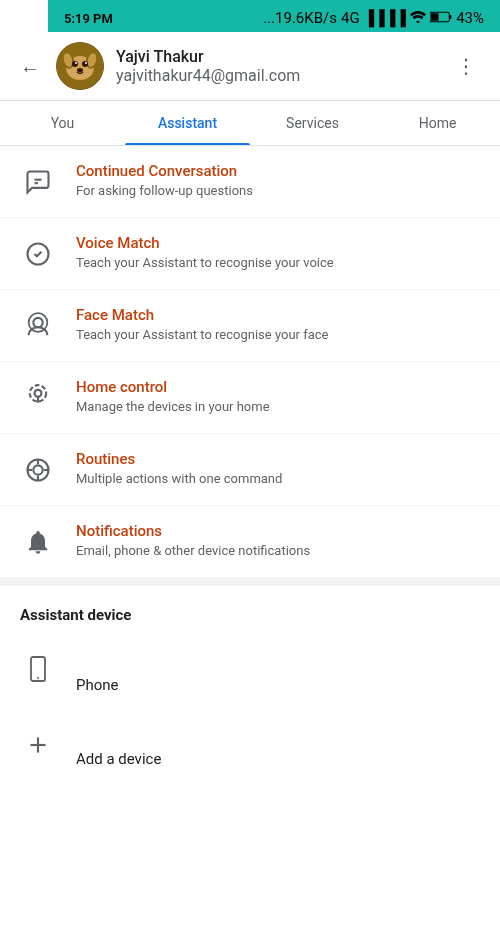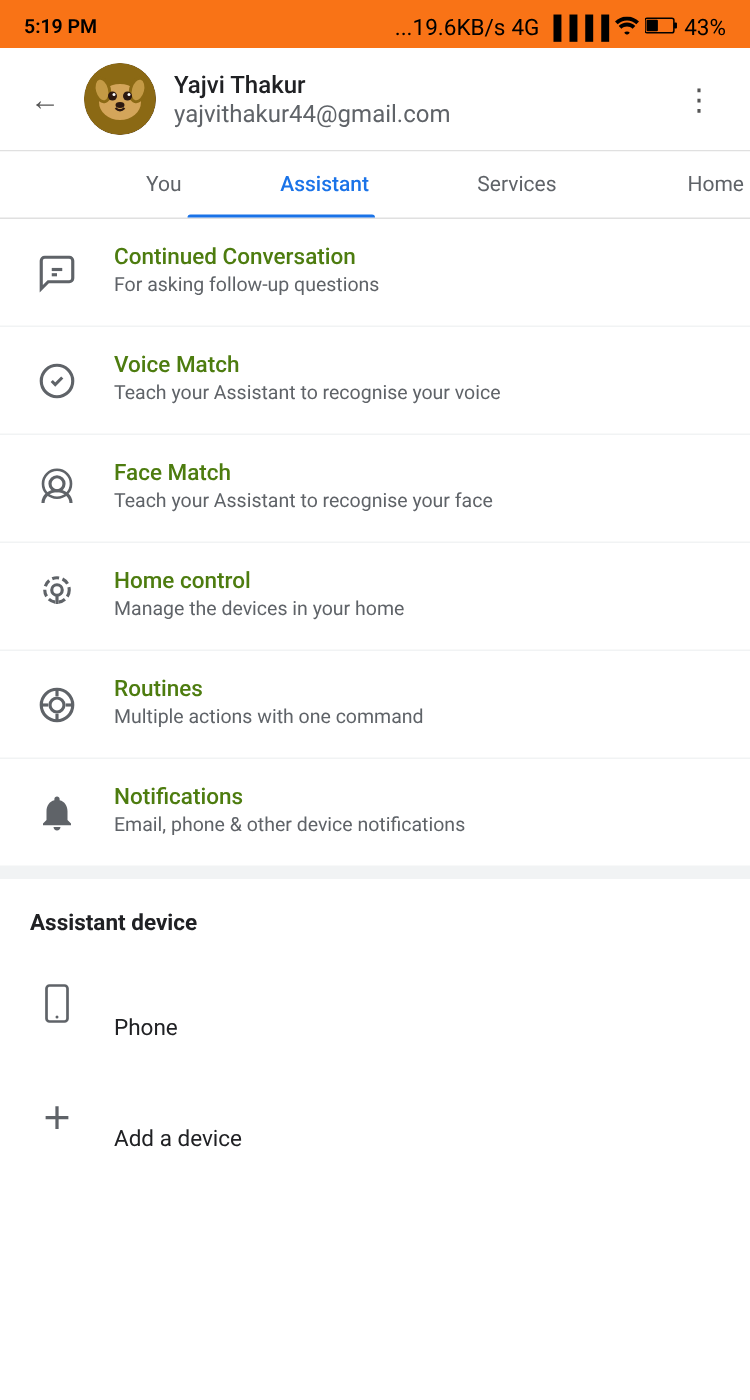--- a/index.html
+++ b/index.html
@@ -11,26 +11,27 @@
     body {
       width: 500px;
       min-height: 933px;
       font-family: 'Roboto', Arial, sans-serif;
       background: #ffffff;
       overflow-x: hidden;
     }
 
     
     .status-bar {
-      background: #f97316;
+      background: #14b8a6;
       padding: 8px 16px 4px 16px;
       display: flex;
       justify-content: space-between;
       align-items: center;
       height: 32px;
+      margin-left: 48px;
     }
 
     .status-time {
       font-size: 13px;
       font-weight: 600;
       color: #000;
     }
 
     .status-icons {
       display: flex;
@@ -109,21 +110,21 @@
 
     
     .tabs {
       display: flex;
       border-bottom: 1px solid #e0e0e0;
       background: #ffffff;
     }
 
     .tab {
       flex: 1;
-      text-align: right;
+      text-align: center;
       padding: 14px 4px;
       font-size: 14px;
       color: #5f6368;
       cursor: pointer;
       position: relative;
     }
 
     .tab.active {
       color: #1a73e8;
       font-weight: 500;
@@ -170,21 +171,21 @@
       color: #5f6368;
     }
 
     .item-text {
       flex: 1;
     }
 
     .item-title {
       font-size: 15px;
       font-weight: 500;
-      color: #4d7c0f;
+      color: #c2410c;
       margin-bottom: 2px;
     }
 
     .item-desc {
       font-size: 13px;
       color: #5f6368;
       line-height: 1.4;
     }
 
     

